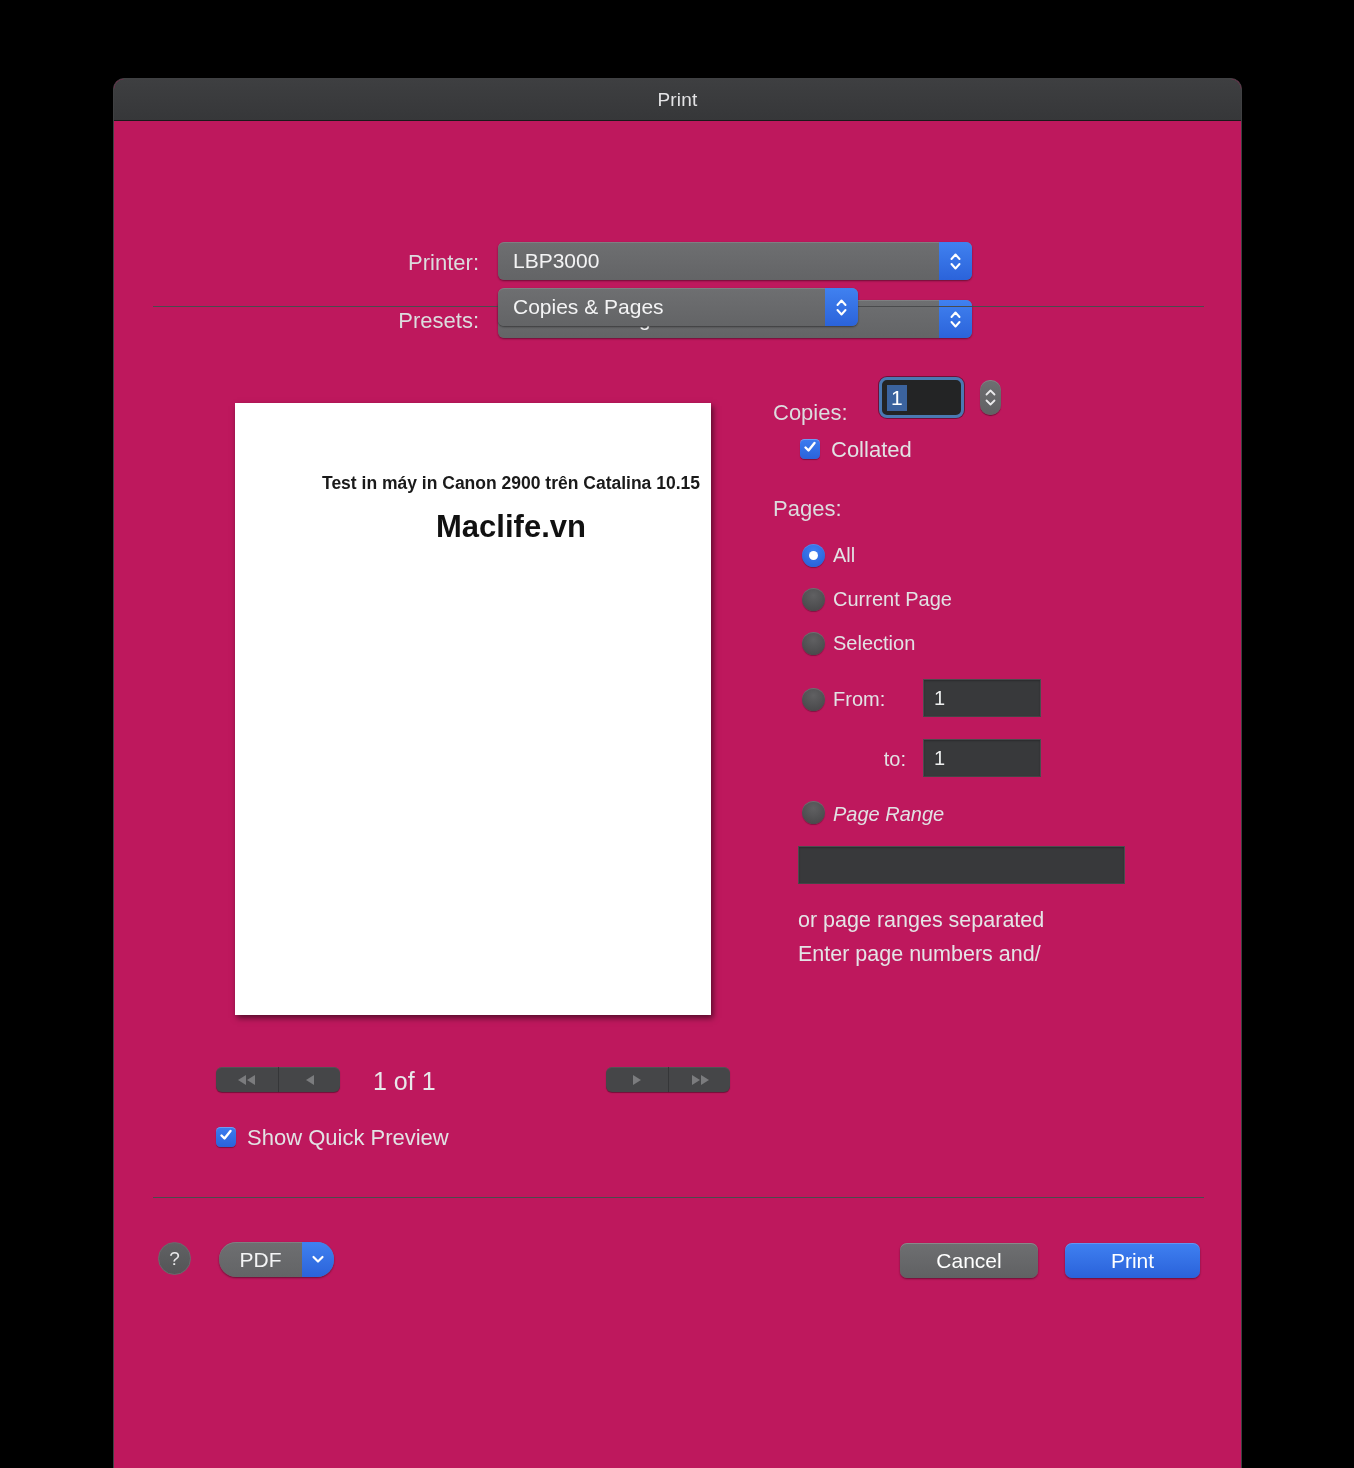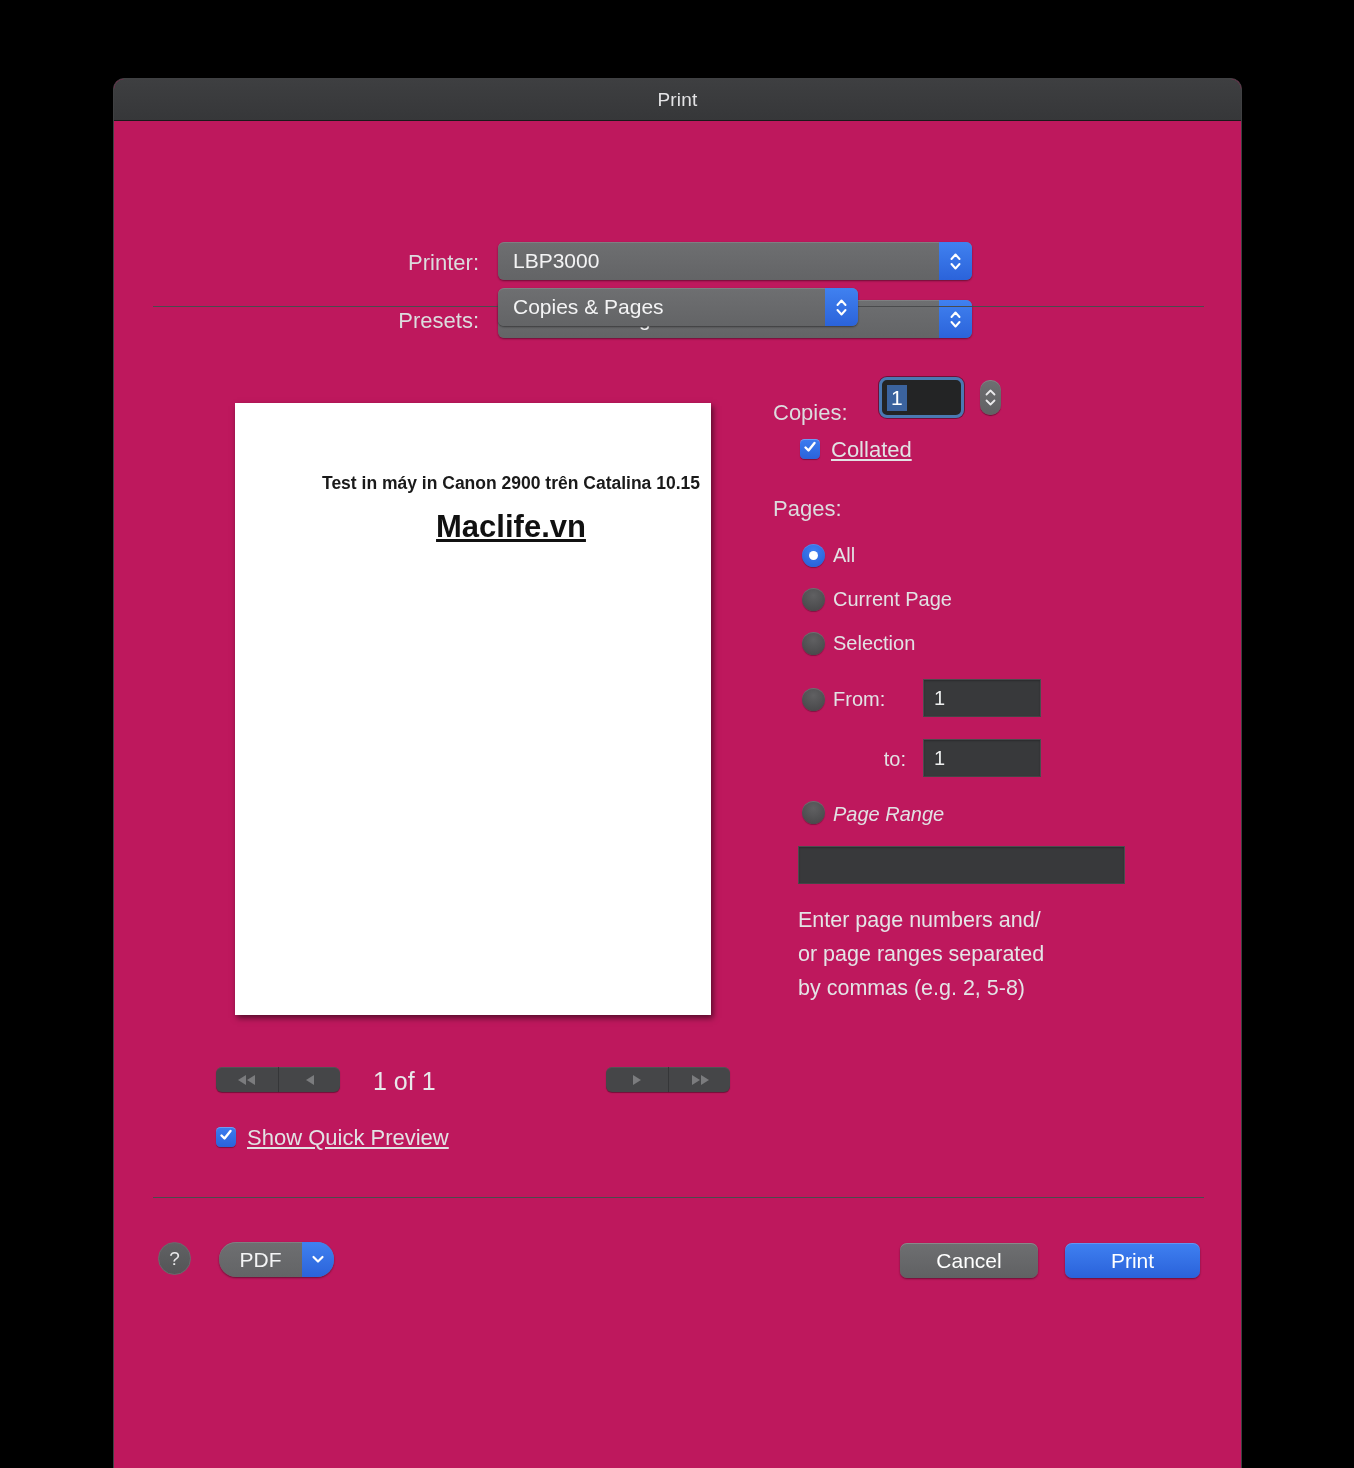--- a/index.html
+++ b/index.html
@@ -30,38 +30,38 @@
                       display:flex; align-items:center; justify-content:center; }
 
   .divider { position:absolute; height:1px; background:#4a4b4d; left:39px; width:1051px; }
 
   
   .page { position:absolute; left:121px; top:324px; width:476px; height:612px;
           background:#fff; box-shadow:2px 3px 6px rgba(0,0,0,.55);padding-left:38px; }
   .page .doc-line1 { position:absolute; top:70px; width:100%; text-align:center;
                      color:#1a1a1a; font-size:17.5px; font-weight:700; }
   .page .doc-line2 { position:absolute; top:106px; width:100%; text-align:center;
-                     color:#111; font-size:31px; font-weight:700;text-decoration:underline; }
+                     color:#111; font-size:31px; font-weight:700; }
 
   .nav-group { position:absolute; top:988px; height:25px; display:flex;
                background:#454648; border-radius:6px; overflow:hidden;
                box-shadow:inset 0 1px 0 rgba(255,255,255,.07), 0 1px 1px rgba(0,0,0,.4); }
   .nav-btn { width:62px; display:flex; align-items:center; justify-content:center; }
   .nav-btn + .nav-btn { border-left:1px solid #353638; }
   .nav-arrow { fill:#7b7c7e; }
 
   .page-indicator { position:absolute; left:259px; top:988px; width:200px; text-align:left;
                     color:#e8e8ea; font-size:25px; }
 
   
   .checkbox { position:absolute; width:20px; height:20px; border-radius:4.5px;
               background:linear-gradient(#3c7cf0,#2a63da);
               box-shadow:inset 0 1px 0 rgba(255,255,255,.25), 0 1px 1px rgba(0,0,0,.35);
               display:flex; align-items:center; justify-content:center; }
-  .cb-label { position:absolute; color:#e2e2e4; font-size:22px;text-decoration:underline; }
+  .cb-label { position:absolute; color:#e2e2e4; font-size:22px; }
 
   
   .radio { position:absolute; width:23px; height:23px; border-radius:50%;
            background:radial-gradient(circle at 50% 32%, #606062, #4a4a4c 78%);
            box-shadow:inset 0 1px 0 rgba(255,255,255,.14), 0 1px 1px rgba(0,0,0,.3); }
   .radio.selected { background:radial-gradient(circle at 50% 30%, #3f7ef1, #2a63da 80%); }
   .radio.selected::after { content:""; position:absolute; left:7px; top:7px; width:9px; height:9px;
                            border-radius:50%; background:#fff; }
   .radio-label { position:absolute; color:#e2e2e4; font-size:20px; }
 
@@ -229,23 +229,22 @@
   <input class="tfield" style="left: 809px; top: 600px; width: 118px; height: 38px;" value="1">
 
   <div class="radio-label" style="left:692px; top:669px; width:100px; text-align:right;">to:</div>
   <input class="tfield" style="left: 809px; top: 660px; width: 118px; height: 38px;" value="1">
 
   <div class="radio" style="left:688px; top:722px;"></div>
   <div class="radio-label" style="left:719px; top:724px;font-style:italic;">Page Range</div>
   <input class="tfield" style="left: 684px; top: 767px; width: 327px; height: 38px;" value="">
 
   <div class="hint">
+    <div>or page ranges separated</div>
     <div>Enter page numbers and/</div>
-    <div>or page ranges separated</div>
-    <div>by commas (e.g. 2, 5-8)</div>
   </div>
 
   <div class="divider" style="top:1118px;"></div>
 
   <div class="help-btn">
     <span>?</span>
   </div>
 
   <div class="pdf-btn">
     <span class="pdf-text">PDF</span>

